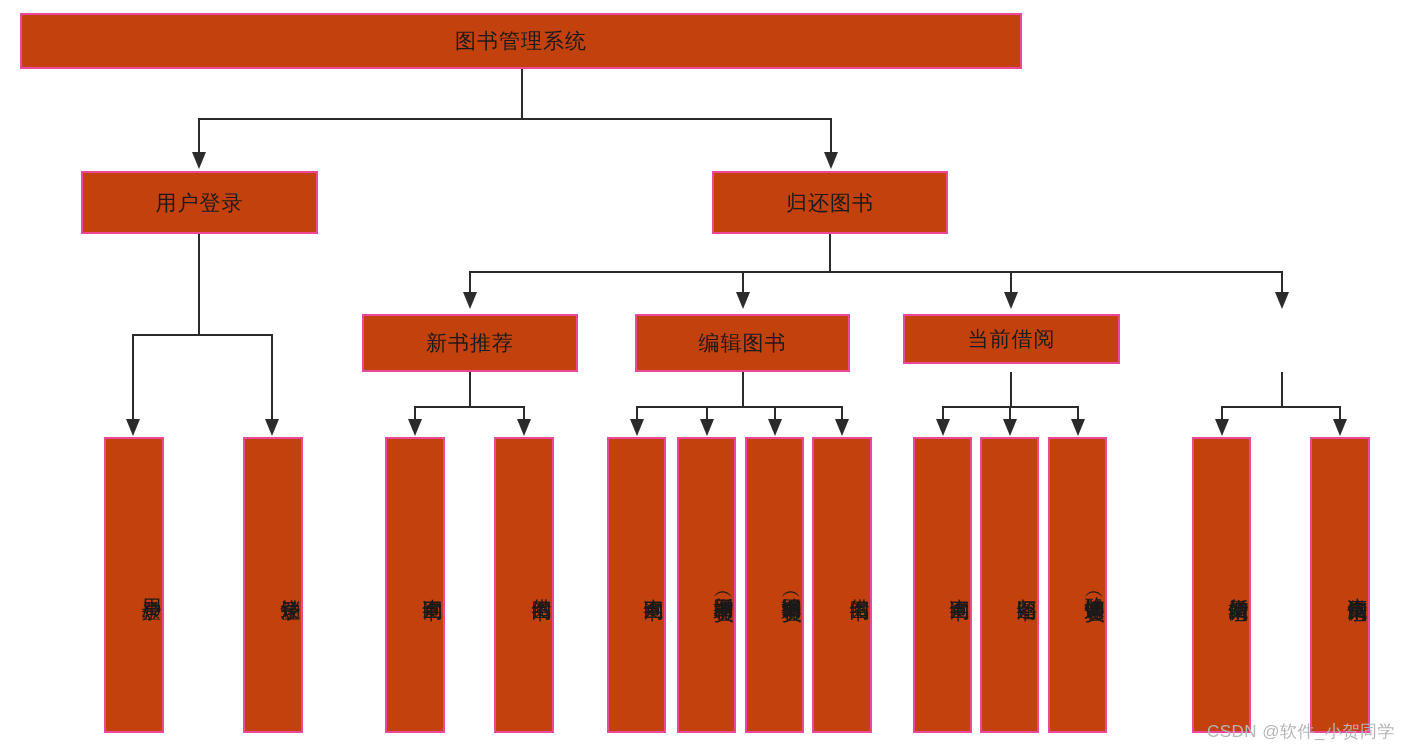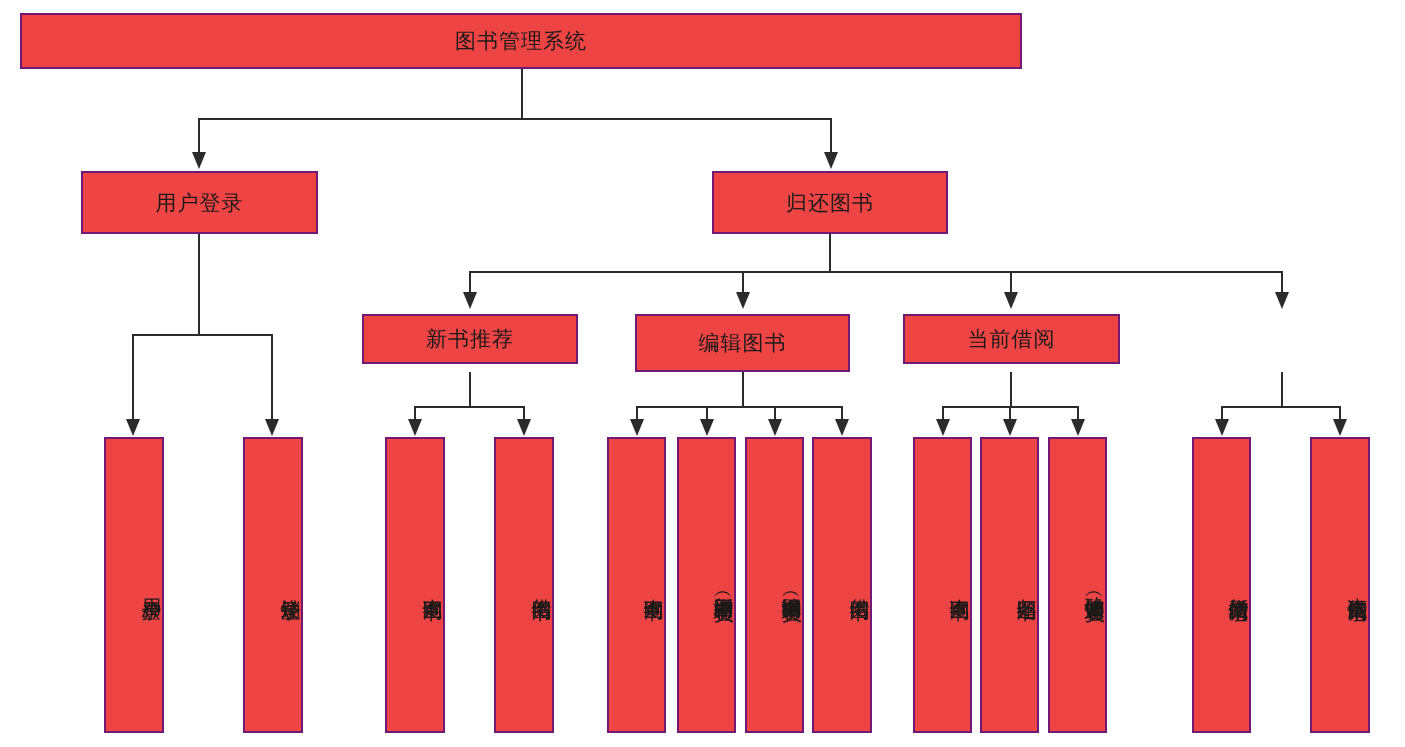--- a/index.html
+++ b/index.html
@@ -13,22 +13,22 @@
   #canvas {
     position: relative;
     width: 1405px;
     height: 747px;
     background: #ffffff;
     overflow: hidden;
   }
   .node {
     position: absolute;
     box-sizing: border-box;
-    border: 2px solid #701a75;
-    background: #ef4444;
+    border: 2px solid #ec4899;
+    background: #c2410c;
     display: flex;
     align-items: center;
     justify-content: center;
     color: #1a1a1a;
   }
   .node.horizontal {
     font-size: 21px;
     letter-spacing: 1px;
   }
   .node.vertical {
@@ -106,21 +106,21 @@
   <div class="edge h" style="left:469px; top:271px; width:812px;"></div>
   <div class="edge v" style="left:469px; top:271px; height:22px;"></div>
   <div class="arrow" style="left:463px; top:292px;"></div>
   <div class="edge v" style="left:742px; top:271px; height:22px;"></div>
   <div class="arrow" style="left:736px; top:292px;"></div>
   <div class="edge v" style="left:1010px; top:271px; height:22px;"></div>
   <div class="arrow" style="left:1004px; top:292px;"></div>
   <div class="edge v" style="left:1281px; top:271px; height:22px;"></div>
   <div class="arrow" style="left:1275px; top:292px;"></div>
 
-  <div class="node horizontal" style="left:362px; top:314px; width:216px; height:50px;">
+  <div class="node horizontal" style="left:362px; top:314px; width:216px; height:58px;">
     <span class="label">新书推荐</span>
   </div>
   <div class="node horizontal" style="left:635px; top:314px; width:215px; height:58px;">
     <span class="label">编辑图书</span>
   </div>
   <div class="node horizontal" style="left:903px; top:314px; width:217px; height:50px;">
     <span class="label">当前借阅</span>
   </div>
 
   <div class="edge v" style="left:469px; top:372px; height:36px;"></div>
@@ -194,14 +194,15 @@
     <span class="label">确认归还（管理员）</span>
   </div>
 
   <div class="node vertical" style="left:1192px; top:437px; width:59px; height:296px;">
     <span class="label">新增借阅记录</span>
   </div>
   <div class="node vertical" style="left:1310px; top:437px; width:60px; height:296px;">
     <span class="label">查询借阅记录</span>
   </div>
 
+  <div id="watermark">CSDN @软件_小贺同学</div>
 
 </div>
 
 </body></html>

